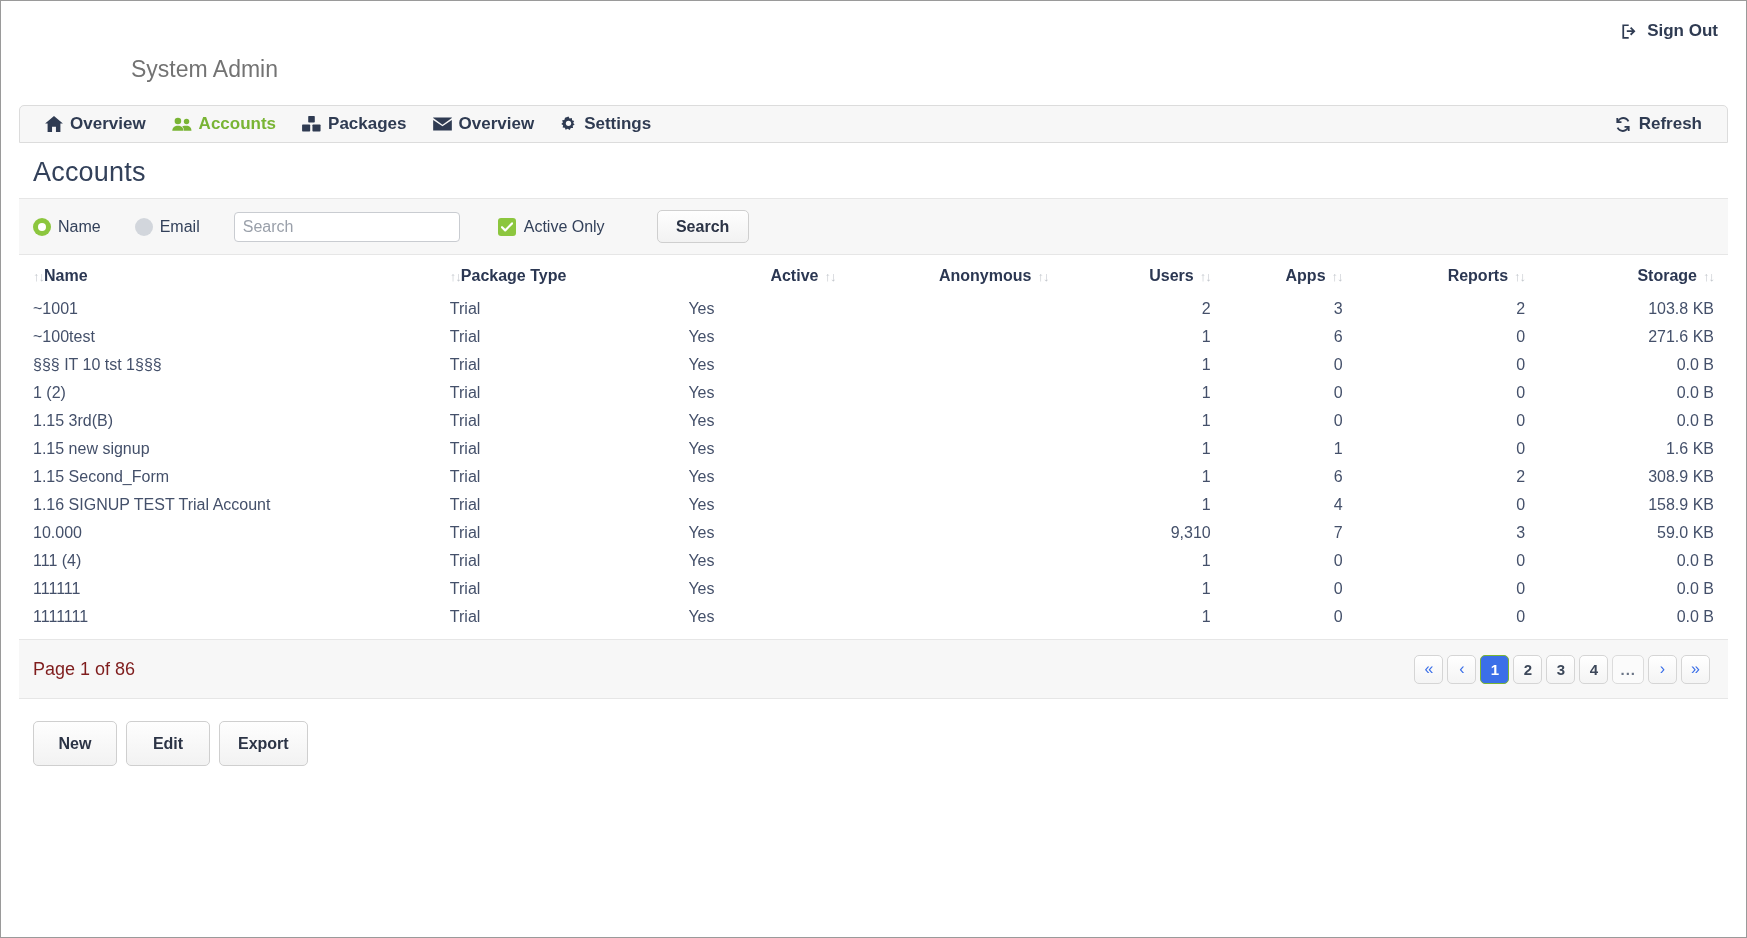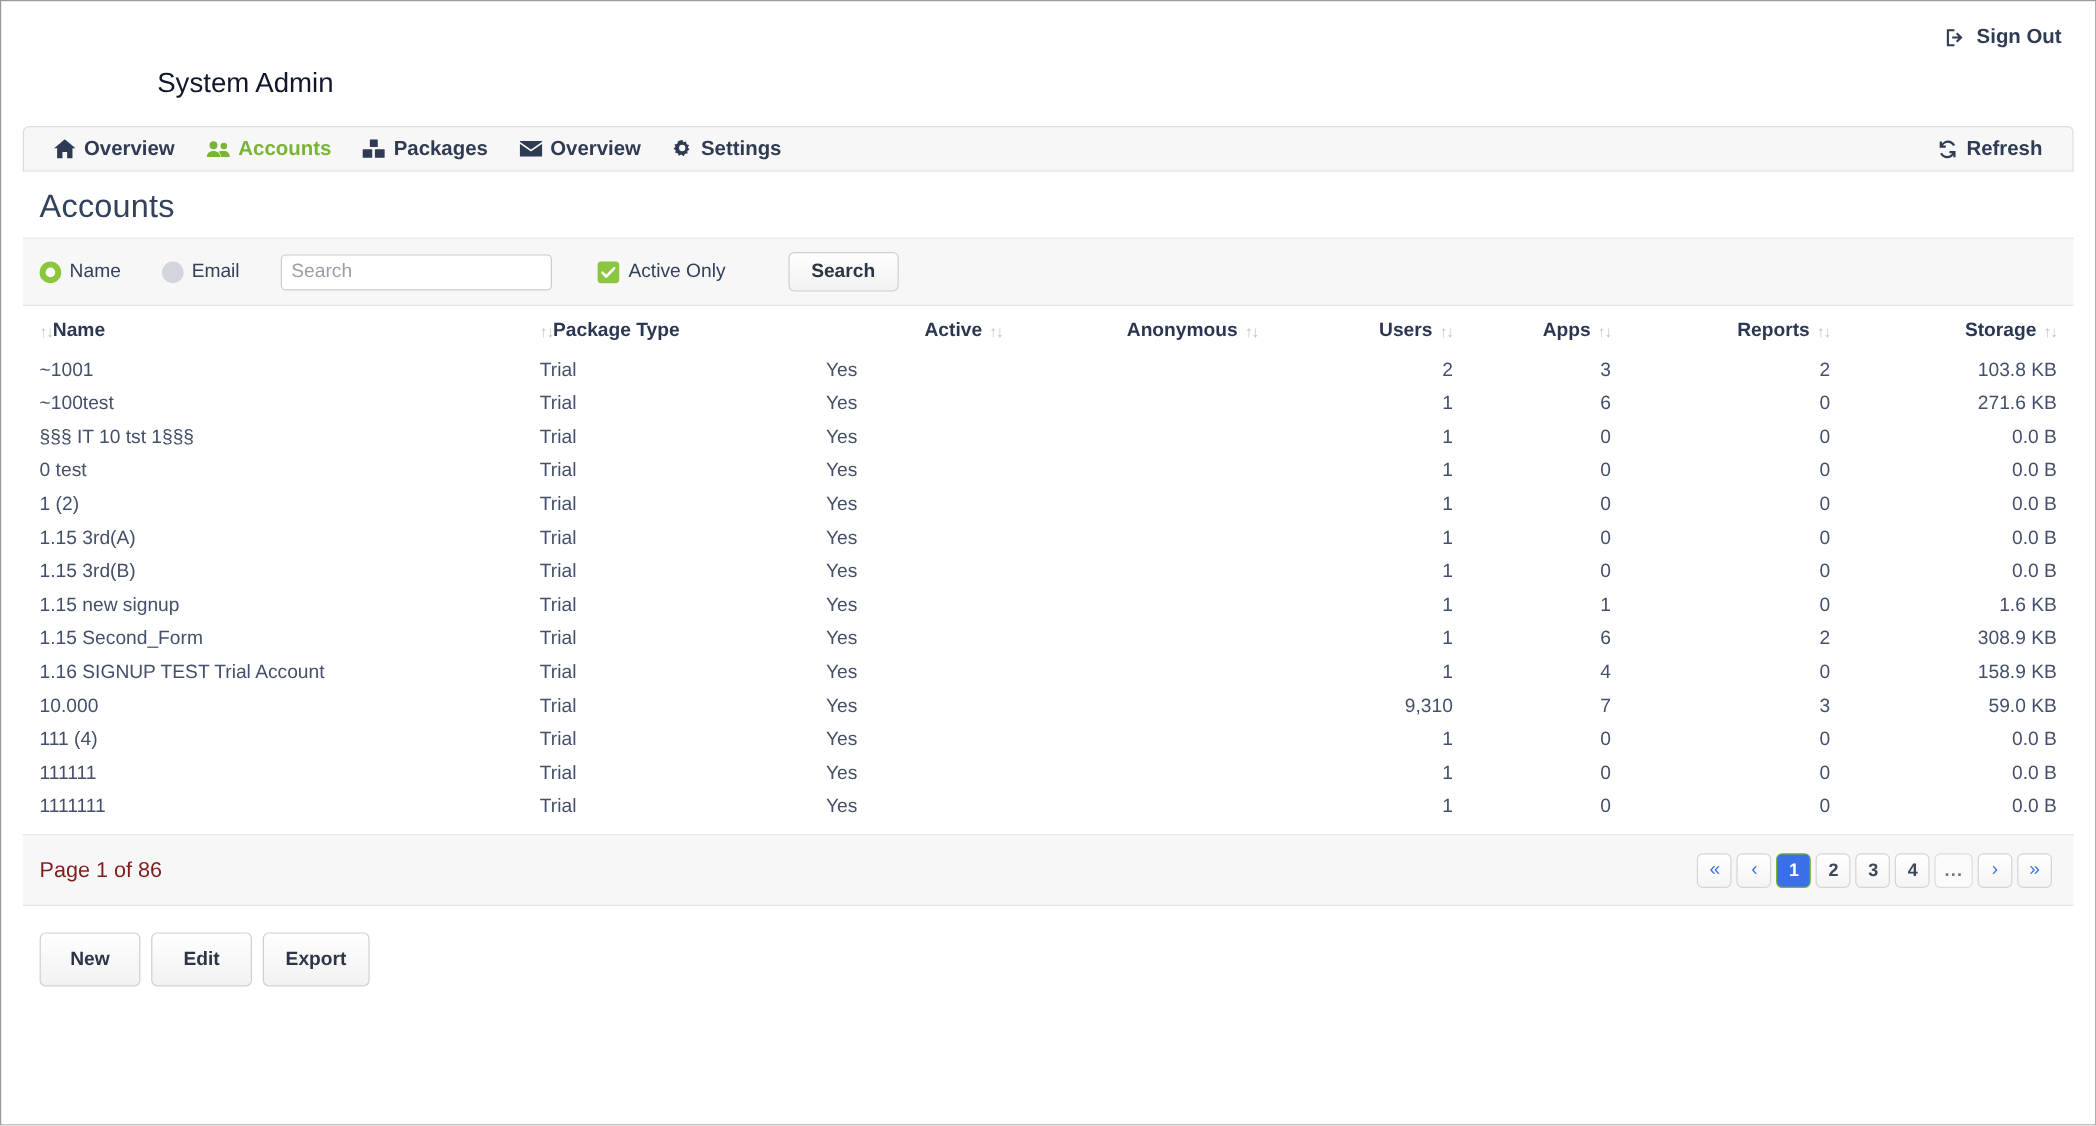--- a/index.html
+++ b/index.html
@@ -54,21 +54,21 @@
     line-height: 34px;
     font-weight: 400;
     letter-spacing: -0.5px;
     white-space: nowrap;
   }
   .wordmark .w1 { color: #5b5b5b; }
   .wordmark .w2 { color: #7ab534; font-weight: 700; }
   .subtitle {
     font-size: 23px;
     line-height: 28px;
-    color: #0f172a;
+    color: #737373;
     margin-top: 3px;
     margin-left: 52px;
     font-weight: 400;
   }
 
   .signout {
     position: absolute;
     right: 22px; top: 16px;
     display: flex; align-items: center;
     gap: 8px;
@@ -486,41 +486,21 @@
             <td class="col-name">§§§ IT 10 tst 1§§§</td>
             <td class="col-package">Trial</td>
             <td class="col-active">Yes</td>
             <td class="col-anon"></td>
             <td class="col-users">1</td>
             <td class="col-apps">0</td>
             <td class="col-reports">0</td>
             <td class="col-storage">0.0 B</td>
           </tr>
           <tr>
-            <td class="col-name">0 test</td>
-            <td class="col-package">Trial</td>
-            <td class="col-active">Yes</td>
-            <td class="col-anon"></td>
-            <td class="col-users">1</td>
-            <td class="col-apps">0</td>
-            <td class="col-reports">0</td>
-            <td class="col-storage">0.0 B</td>
-          </tr>
-          <tr>
             <td class="col-name">1 (2)</td>
-            <td class="col-package">Trial</td>
-            <td class="col-active">Yes</td>
-            <td class="col-anon"></td>
-            <td class="col-users">1</td>
-            <td class="col-apps">0</td>
-            <td class="col-reports">0</td>
-            <td class="col-storage">0.0 B</td>
-          </tr>
-          <tr>
-            <td class="col-name">1.15 3rd(A)</td>
             <td class="col-package">Trial</td>
             <td class="col-active">Yes</td>
             <td class="col-anon"></td>
             <td class="col-users">1</td>
             <td class="col-apps">0</td>
             <td class="col-reports">0</td>
             <td class="col-storage">0.0 B</td>
           </tr>
           <tr>
             <td class="col-name">1.15 3rd(B)</td>

